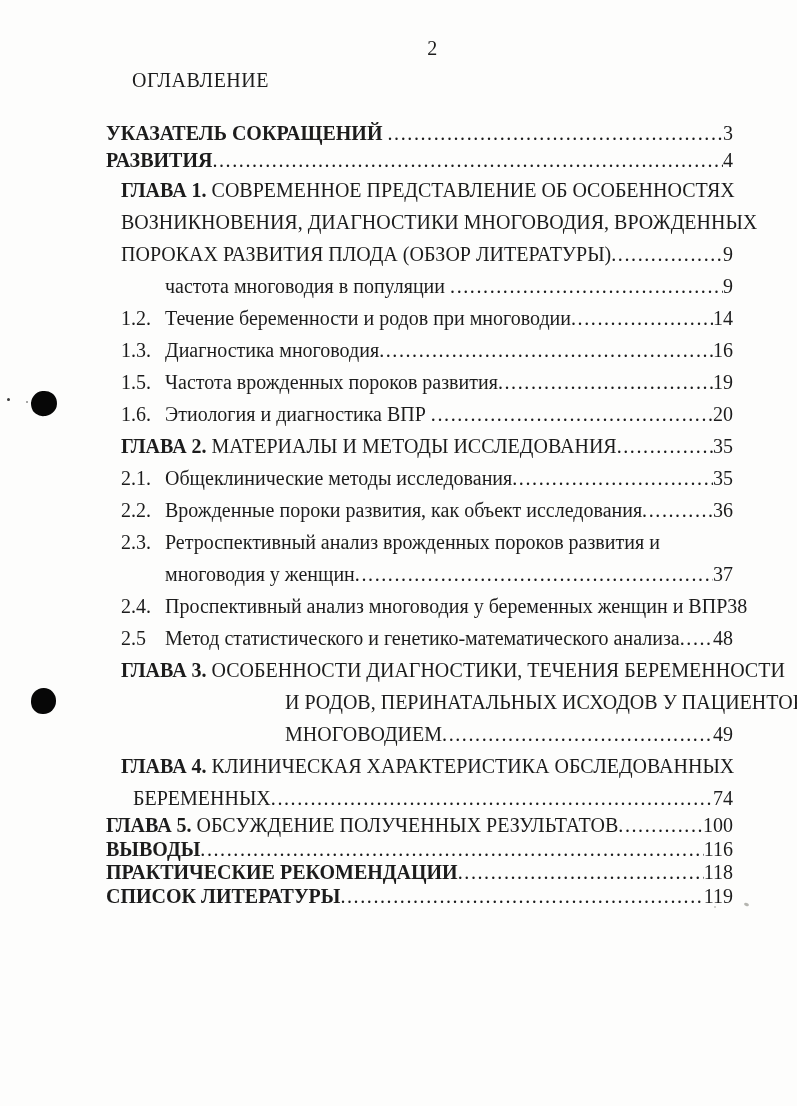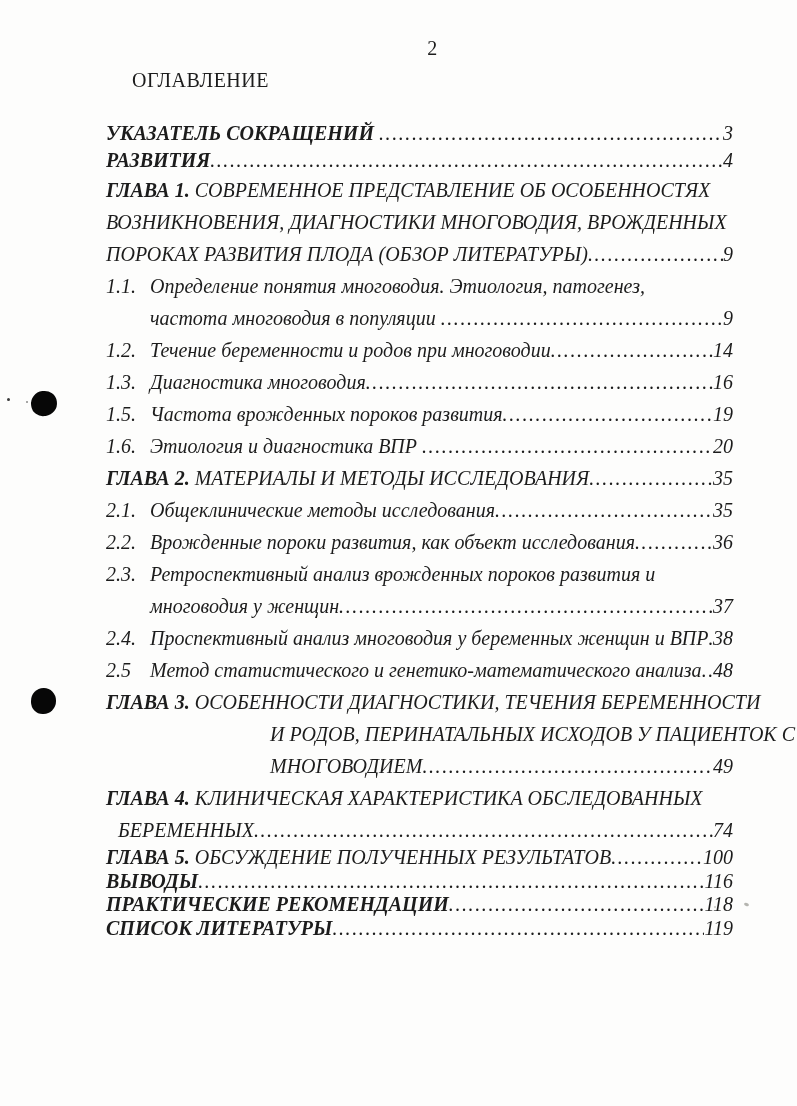--- a/index.html
+++ b/index.html
@@ -29,23 +29,22 @@
     padding-left:26px;
     margin-top:8px;
     height:24px;line-height:24px;
     letter-spacing:.5px;
   }
   .toc{margin-top:28px;}
   .line{
     display:flex;
     align-items:baseline;
     white-space:pre;
-    font-style:italic;
-  }
-  .sp{height:32px;line-height:32px;}
+  }
+  .sp{height:32px;line-height:32px;margin-left:15px;}
   .tight{height:27px;line-height:27px;}
   .tight2{height:23.5px;line-height:23.5px;}
   .b{font-weight:bold;}
   .num{flex:none;width:44px;}
   .ind1{padding-left:44px;}
   .ind2{padding-left:164px;}
   .ind3{padding-left:12px;}
   .leader{
     flex:1 1 auto;
     min-width:0;
@@ -103,23 +102,20 @@
       </div>
 
       <div class="line sp">
         <span>ВОЗНИКНОВЕНИЯ, ДИАГНОСТИКИ МНОГОВОДИЯ, ВРОЖДЕННЫХ</span>
       </div>
 
       <div class="line sp">
         <span>ПОРОКАХ РАЗВИТИЯ ПЛОДА (ОБЗОР ЛИТЕРАТУРЫ)</span><span class="leader"></span><span class="page">9</span>
       </div>
 
-      <div class="line sp">
-        <span class="num">1.1.</span><span>Определение понятия многоводия. Этиология, патогенез,</span>
-      </div>
 
       <div class="line sp ind1">
         <span>частота многоводия в популяции </span><span class="leader"></span><span class="page">9</span>
       </div>
 
       <div class="line sp">
         <span class="num">1.2.</span><span>Течение беременности и родов при многоводии</span><span class="leader"></span><span class="page">14</span>
       </div>
 
       <div class="line sp">

